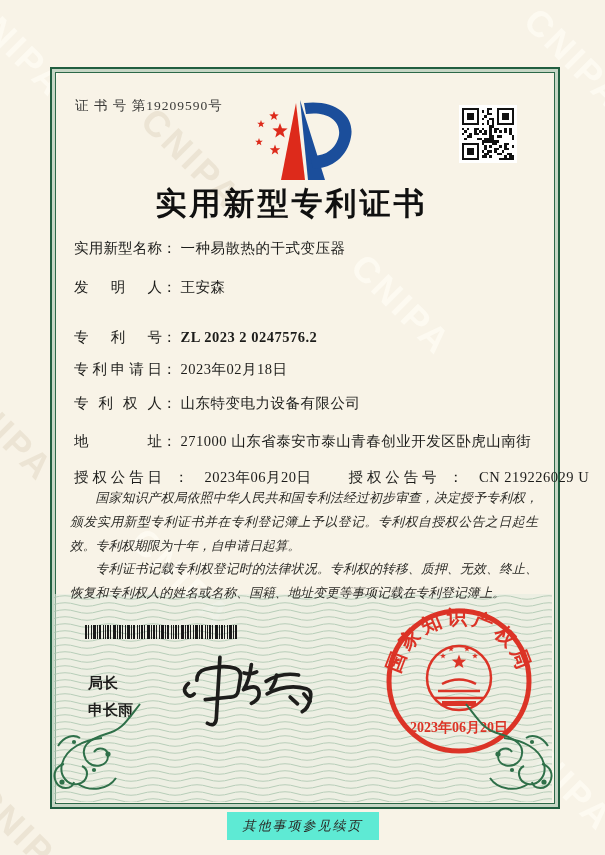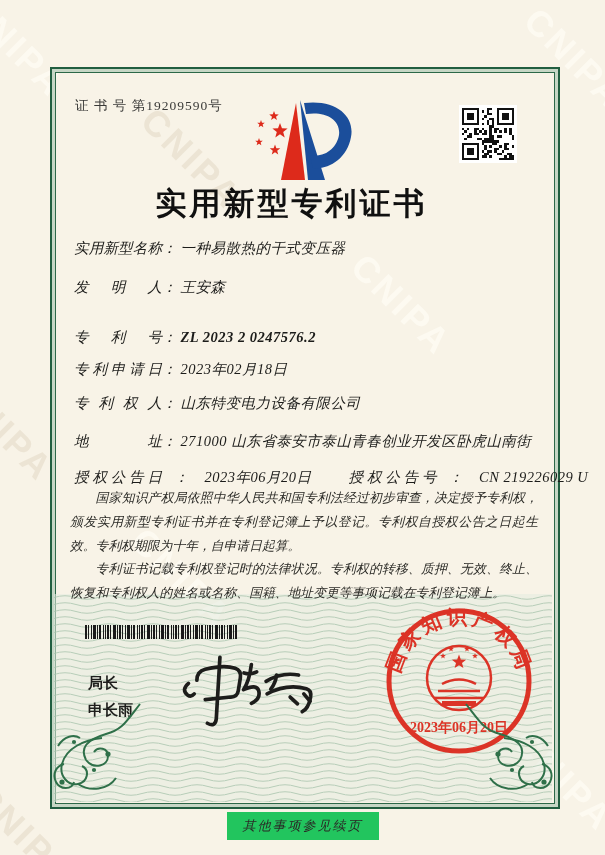--- a/index.html
+++ b/index.html
@@ -14,21 +14,21 @@
          border:2px solid #215e40;
          box-shadow:inset 0 0 0 3px #c6d6c5, inset 0 0 0 4px #2c6848;z-index:2;}
   .guilloche{position:absolute;left:54px;top:594px;width:498px;height:208px;z-index:2;}
   .content{position:absolute;inset:0;z-index:3;}
   .cert-number{position:absolute;left:75px;top:97px;font-size:13.5px;letter-spacing:1px;color:#3a3a38;}
   .logo{position:absolute;left:252px;top:90px;width:102px;height:98px;}
   .qr{position:absolute;left:459px;top:105px;width:58px;height:58px;background:#fff;padding:3px;box-sizing:border-box;}
   .title{position:absolute;left:0;top:183px;width:583px;text-align:center;
          font-size:31px;font-weight:bold;letter-spacing:3px;color:#101010;}
   .fields{position:absolute;left:74px;top:237px;width:472px;font-size:14.5px;color:#1c1c1a;}
-  .frow{display:flex;align-items:baseline;line-height:22px;font-style:italic;}
+  .frow{display:flex;align-items:baseline;line-height:22px;}
   .flabel{display:inline-block;width:88px;text-align:justify;text-align-last:justify;flex:none;}
   .fcolon{flex:none;margin-right:4px;}
   .fvalue{letter-spacing:.5px;}
   .mb17{margin-bottom:17px;}.mb16{margin-bottom:16px;}.mb10{margin-bottom:10px;margin-top:28px;}
   .mb12{margin-bottom:12px;}.mb14{margin-bottom:14px;}
   .fvalue.num{font-weight:bold;}
   .pair2{display:flex;align-items:baseline;gap:12px;}
   .pair2 .fvalue{width:132px;flex:none;}
   .paras{position:absolute;left:70px;top:487px;width:468px;font-size:12.8px;line-height:1.86;
          text-align:justify;font-style:italic;color:#2a2a26;}
@@ -37,21 +37,21 @@
   .officer{position:absolute;left:88px;top:669px;font-family:"Liberation Sans","DejaVu Sans",sans-serif;
            font-size:15px;line-height:27px;color:#1f1f1d;font-weight:600;}
   .signature{position:absolute;left:178px;top:648px;width:152px;height:96px;}
   .seal{position:absolute;left:384px;top:606px;width:150px;height:150px;opacity:.95;mix-blend-mode:multiply;}
   .flourish{position:absolute;width:94px;height:98px;z-index:4;}
   .flourish.bl{left:50px;top:702px;}
   .flourish.br{left:462px;top:702px;transform:scaleX(-1);}
   .pageinfo{position:absolute;left:52px;top:778px;width:506px;text-align:center;
             font-size:10.5px;color:#333;z-index:4;}
   .footnote{position:absolute;left:0;top:812px;width:605px;text-align:center;z-index:3;}
-  .footnote span{display:inline-block;background:#22c55e;padding:5px 16px;font-size:13px;
+  .footnote span{display:inline-block;background:#5eead4;padding:5px 16px;font-size:13px;
                  font-style:italic;letter-spacing:2px;color:#2a2a26;}
 </style>
 </head>
 <body>
 
 <div class="page">
 
   <span class="wm light" style="left:-14px;top:-12px;">CNIPA</span>
   <span class="wm light" style="left:545px;top:0px;">CNIPA</span>
   <span class="wm dark" style="left:162px;top:100px;">CNIPA</span>

